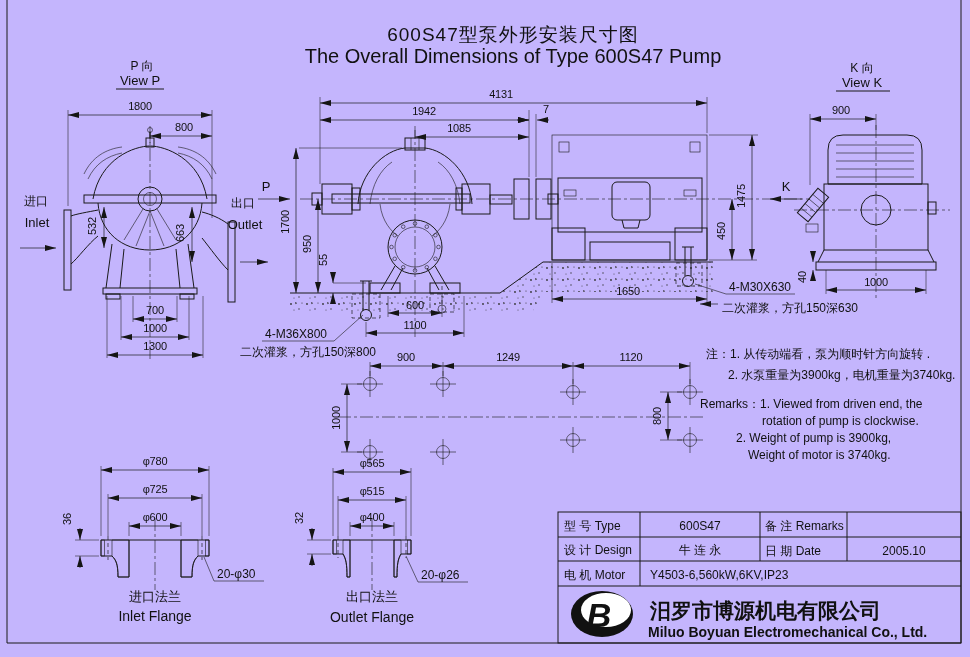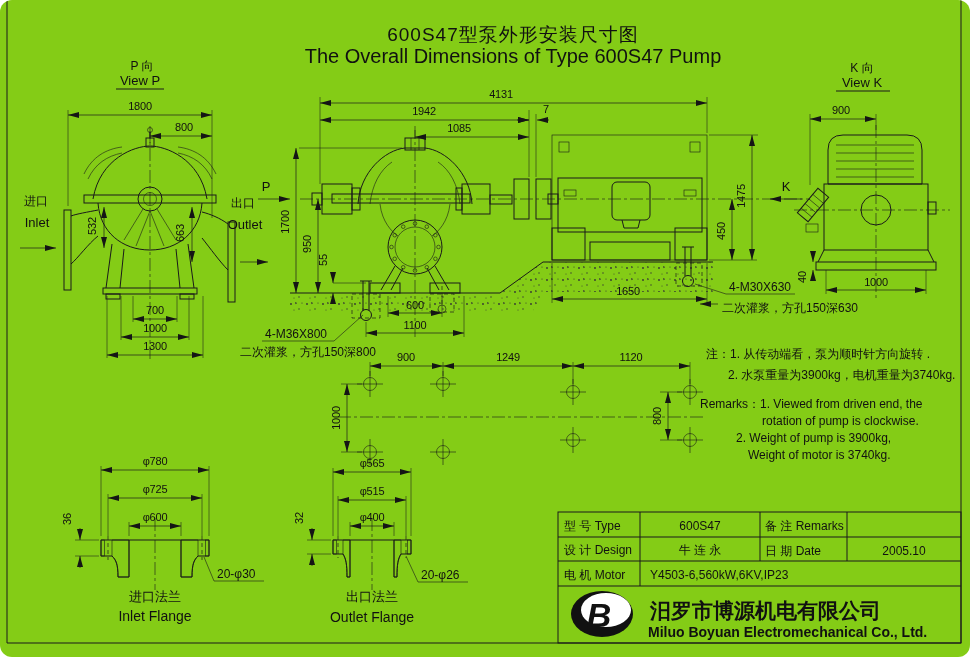--- a/index.html
+++ b/index.html
@@ -1,16 +1,16 @@
 <!DOCTYPE html>
 <html><head>
 <meta charset="utf-8">
 <style>
   html,body{margin:0;padding:0;background:#fff;}
-  .sheet{width:970px;height:657px;position:relative;background:#84cc16;overflow:hidden;border-radius:12px;}
+  .sheet{width:970px;height:657px;position:relative;background:#c4b5fd;overflow:hidden;}
   svg{display:block;}
   .s{stroke:#1a1a1a;stroke-width:1;fill:none;stroke-linecap:butt;}
   .sf{stroke:#1a1a1a;stroke-width:.6;fill:none;}
   .dl{stroke:#1a1a1a;stroke-width:.7;fill:none;marker-start:url(#arr);marker-end:url(#arr);}
   .dle{stroke:#1a1a1a;stroke-width:.7;fill:none;marker-end:url(#arr);}
   .el{stroke:#1a1a1a;stroke-width:.55;fill:none;}
   .cl{stroke:#1a1a1a;stroke-width:.6;fill:none;stroke-dasharray:13 3 3 3;}
   .dsh{stroke:#1a1a1a;stroke-width:.7;fill:none;stroke-dasharray:4 3;}
   .t{font-family:"Liberation Sans",sans-serif;fill:#111;}
   .dm{font-size:11px;text-anchor:middle;letter-spacing:-.2px;}

